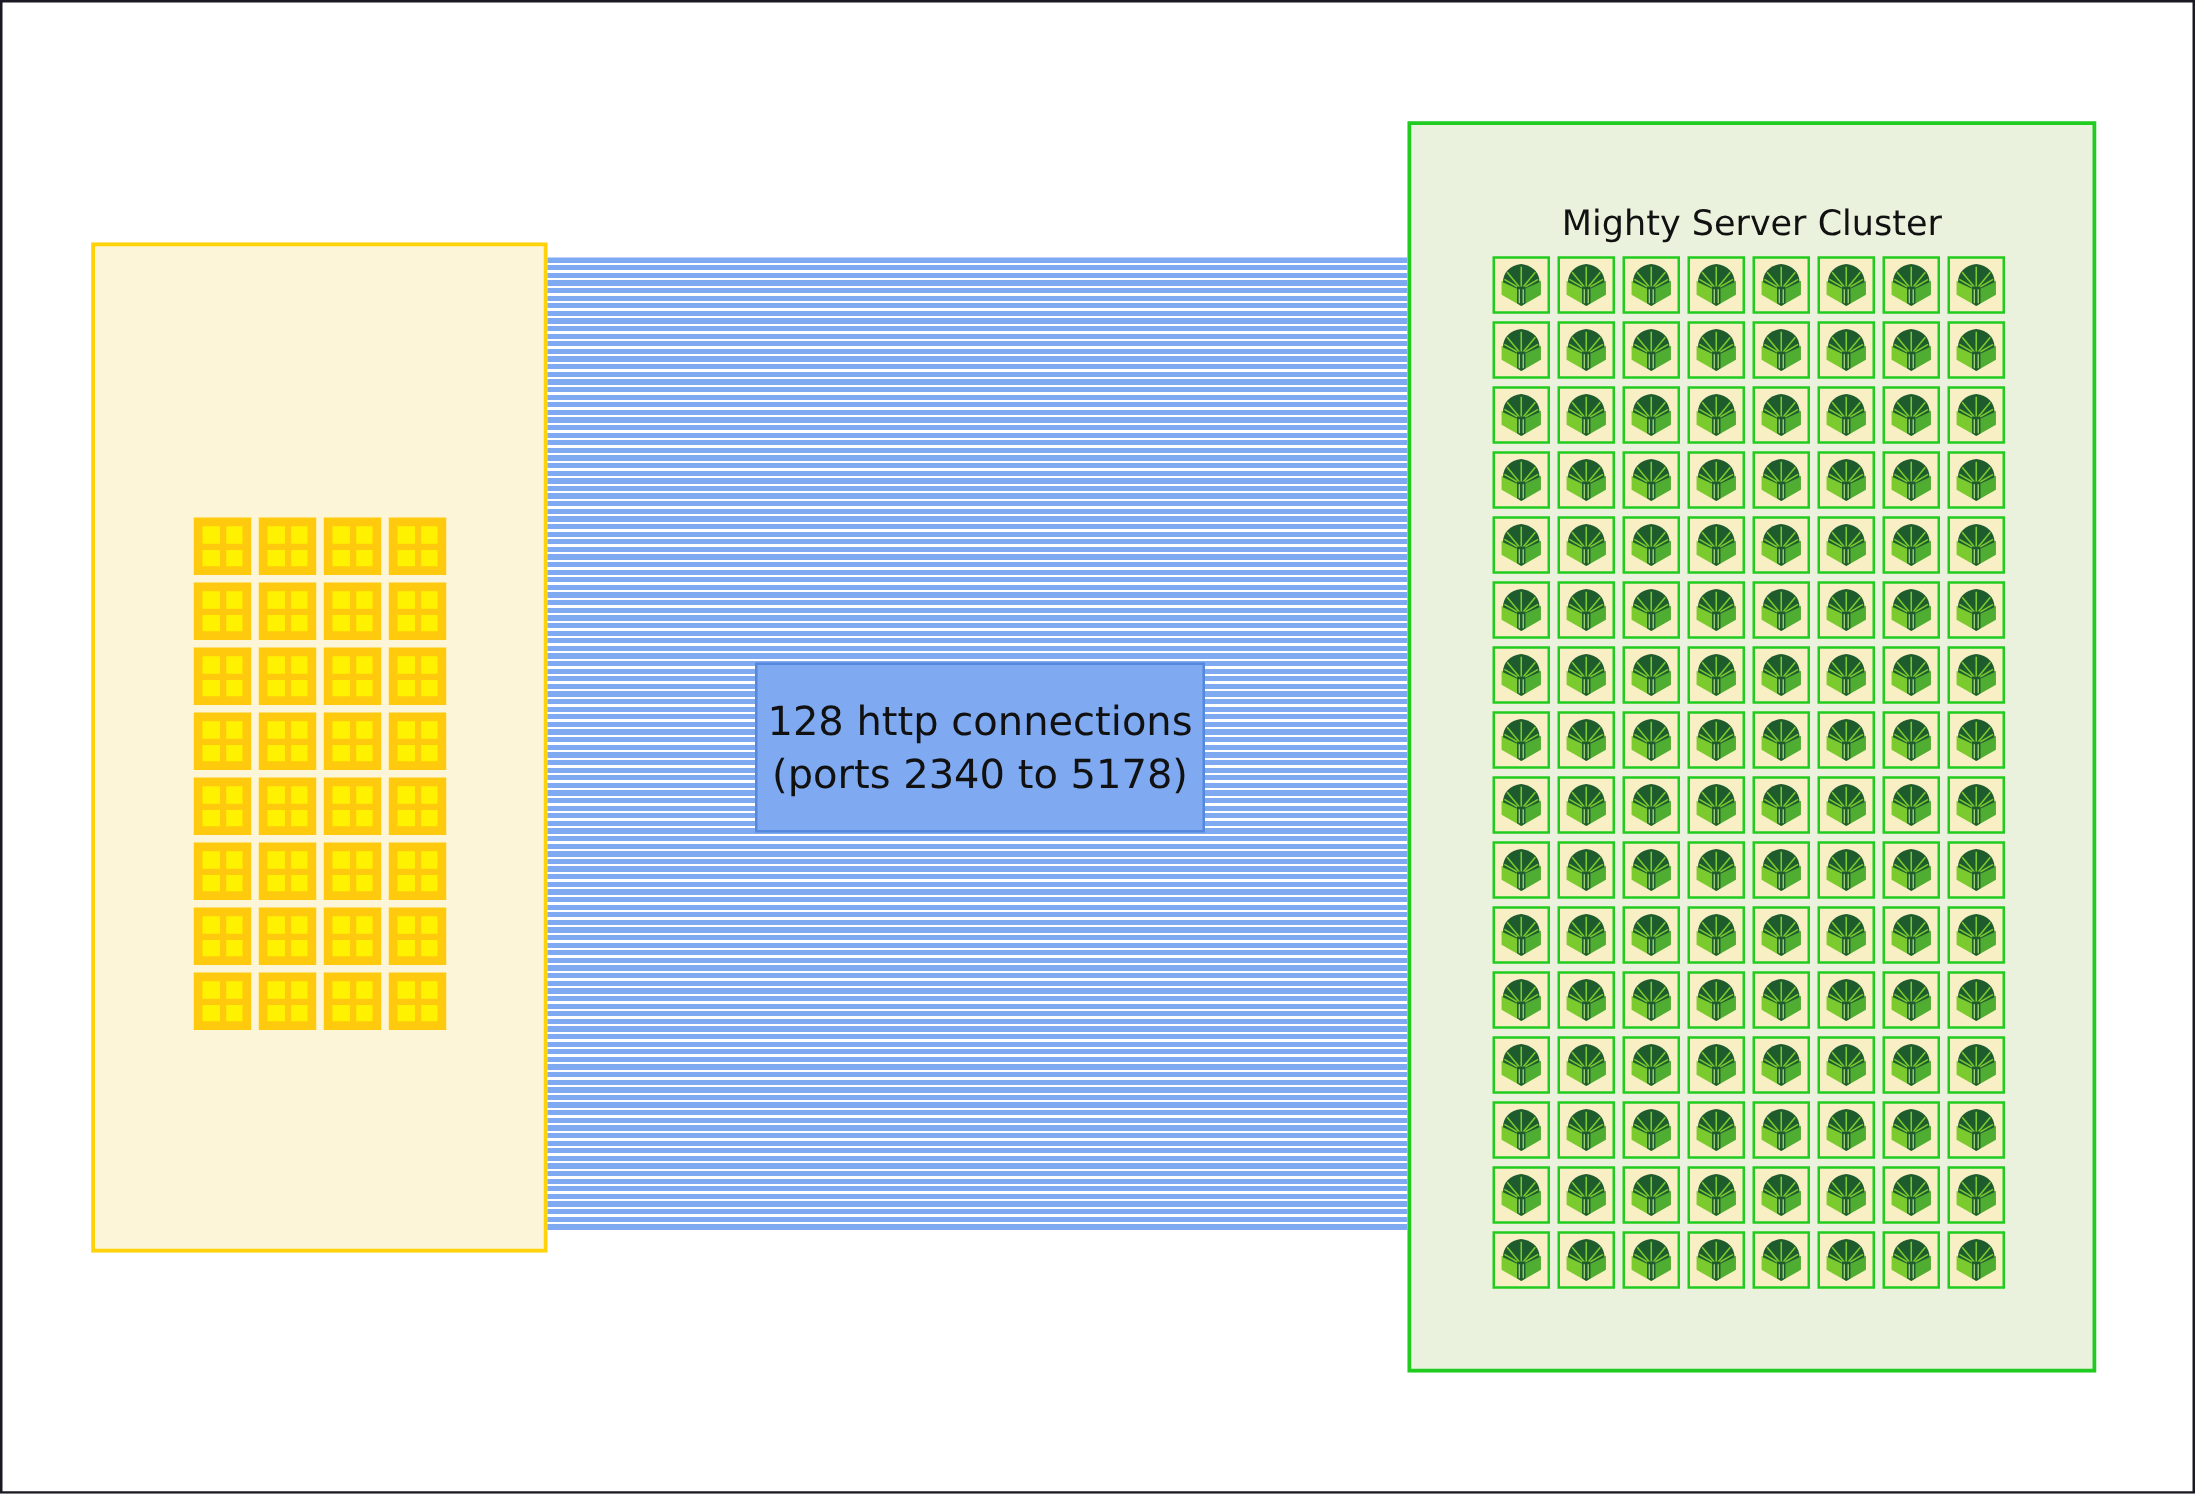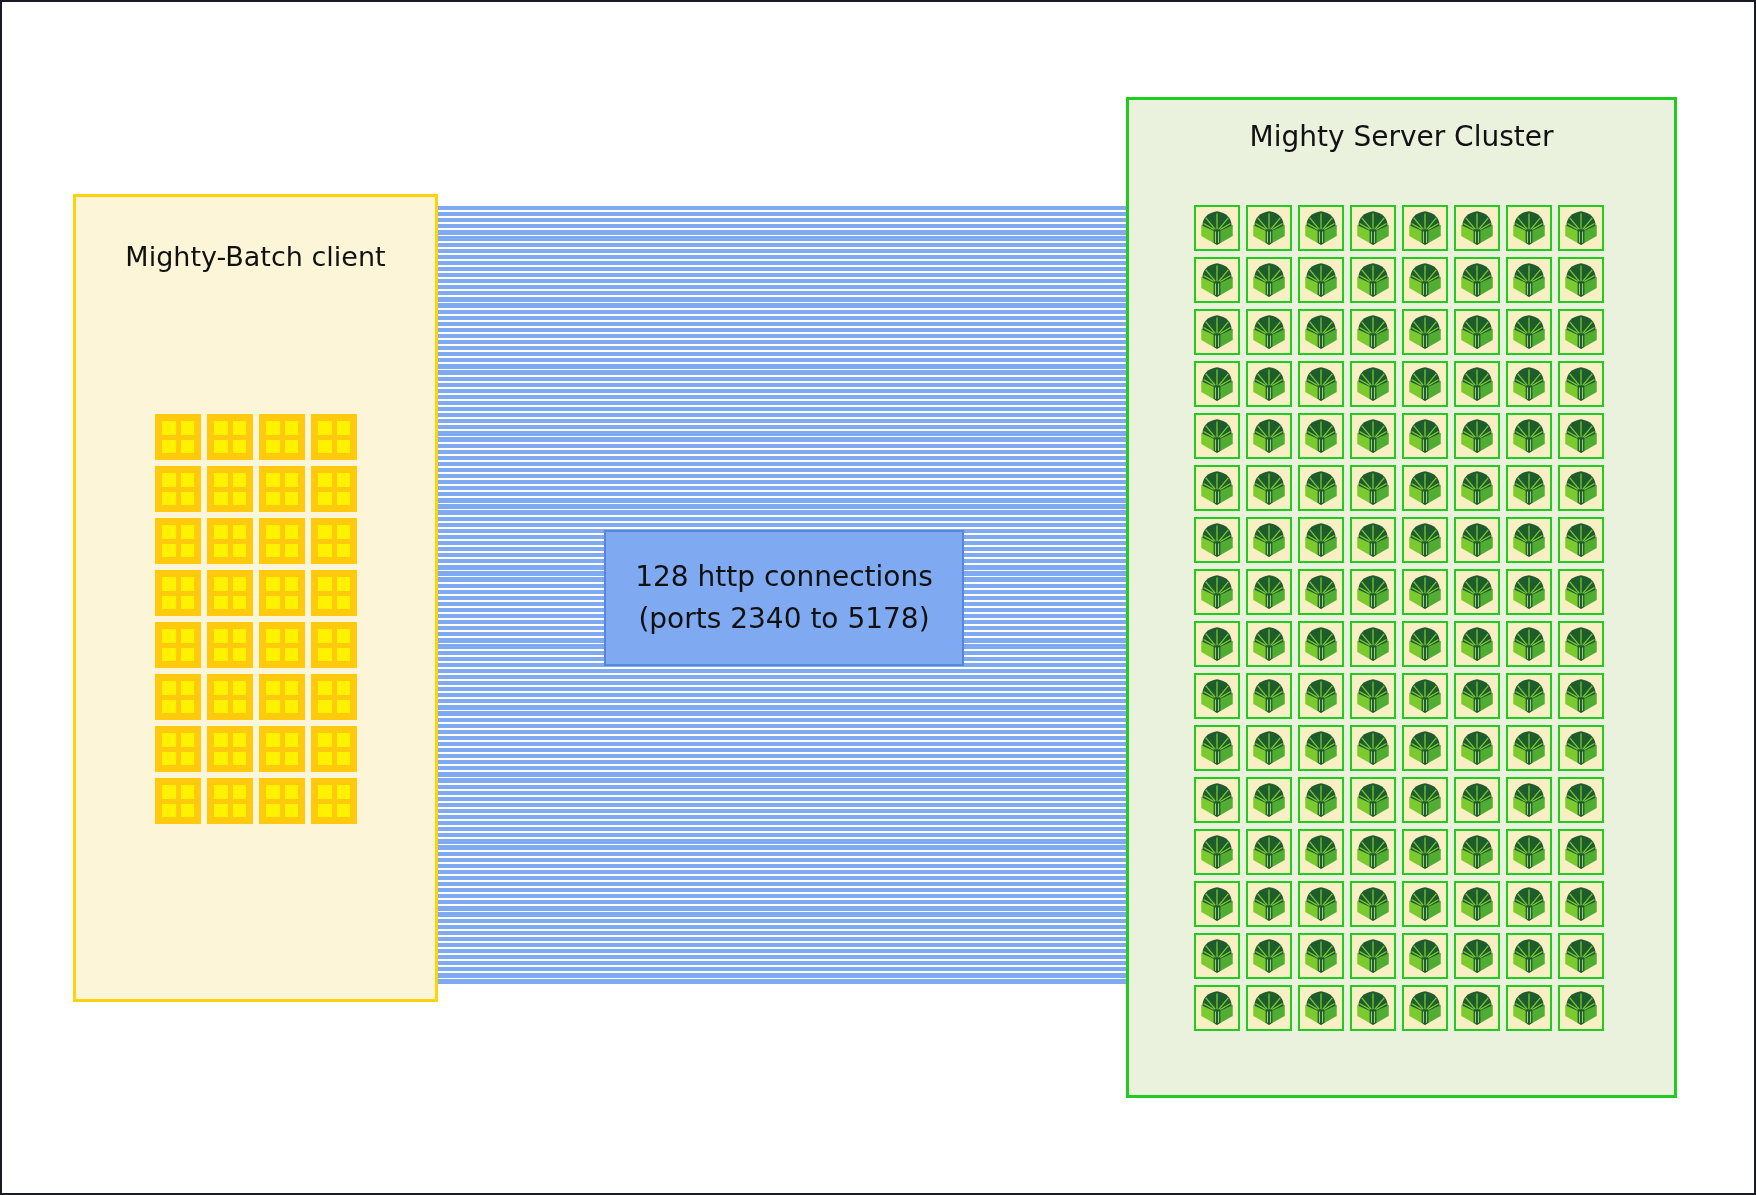--- a/index.html
+++ b/index.html
@@ -58,36 +58,37 @@
       #ffffff 6.09px);
   }
   .connections-label {
     position:absolute; left:602px; top:528px;
     width:360px; height:136px;
     background:var(--label-bg,#7FA9F0);
     border:2px solid var(--label-border,#5588DD);
     display:flex; flex-direction:column;
     align-items:center; justify-content:center;
     text-align:center;
-    font-size:28px; line-height:42px;
+    font-size:32px; line-height:42px;
     white-space:nowrap;
   }
 
   
   .server-box {
     position:absolute; left:1124px; top:95px;
     width:551px; height:1001px;
     background:var(--server-bg,#EAF2DE);
     border:3px solid var(--server-border,#21CC21);
   }
   .server-title {
     padding-top:18px;
     text-align:center;
     font-size:28px; line-height:38px;
     white-space:nowrap;
+    margin-top:42px;
   }
 
   .node-grid {
     position:absolute; left:1192px; top:203px;
     display:grid;
     grid-template-columns:repeat(8,46px);
     grid-auto-rows:46px;
     gap:6px;
   }
   .node-icon {
@@ -98,21 +99,20 @@
   }
   .node-icon svg { display:block; }
 </style>
 </head>
 <body>
 
 <div class="canvas">
 
   <div class="client-box">
     <div class="client-title">
-      <div>Mighty-Batch client</div>
     </div>
   </div>
 
   <div class="cpu-grid">
     <div class="cpu-icon">
       <div class="cpu-core"></div>
       <div class="cpu-core"></div>
       <div class="cpu-core"></div>
       <div class="cpu-core"></div>
     </div>

